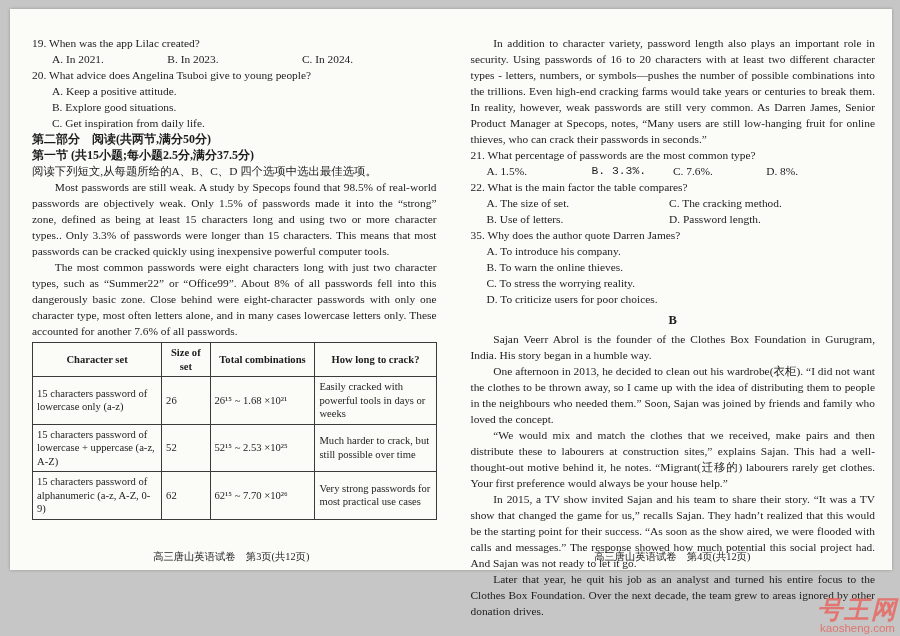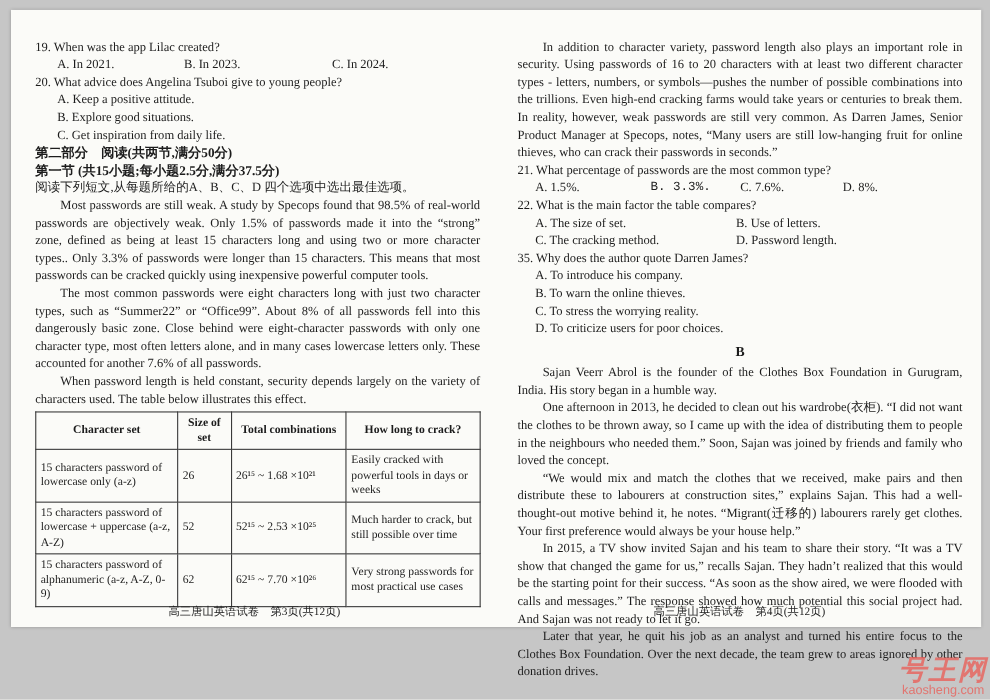--- a/index.html
+++ b/index.html
@@ -96,21 +96,20 @@
       <div class="opt-line">B. Explore good situations.</div>
       <div class="opt-line">C. Get inspiration from daily life.</div>
     </div>
 
     <div class="hdr">第二部分　阅读(共两节,满分50分)</div>
     <div class="hdr">第一节 (共15小题;每小题2.5分,满分37.5分)</div>
     <div class="direction">阅读下列短文,从每题所给的A、B、C、D 四个选项中选出最佳选项。</div>
 
     <p class="body">Most passwords are still weak. A study by Specops found that 98.5% of real-world passwords are objectively weak. Only 1.5% of passwords made it into the “strong” zone, defined as being at least 15 characters long and using two or more character types.. Only 3.3% of passwords were longer than 15 characters. This means that most passwords can be cracked quickly using inexpensive powerful computer tools.</p>
     <p class="body">The most common passwords were eight characters long with just two character types, such as “Summer22” or “Office99”. About 8% of all passwords fell into this dangerously basic zone. Close behind were eight-character passwords with only one character type, most often letters alone, and in many cases lowercase letters only. These accounted for another 7.6% of all passwords.</p>
-    <p class="body">When password length is held constant, security depends largely on the variety of characters used. The table below illustrates this effect.</p>
 
     <table class="pw">
       <colgroup>
           <col class="c1">
           <col class="c2">
           <col class="c3">
           <col class="c4">
         </colgroup>
       <thead>
         <tr>
@@ -156,22 +155,22 @@
         <span class="opt">B. 3.3%.</span>
         <span class="opt">C. 7.6%.</span>
         <span class="opt">D. 8%.</span>
       </div>
     </div>
 
     <div class="q">
       <div class="q-stem">22. What is the main factor the table compares?</div>
       <div class="opts-grid">
         <span class="opt">A. The size of set.</span>
+        <span class="opt">C. The cracking method.</span>
         <span class="opt">B. Use of letters.</span>
-        <span class="opt">C. The cracking method.</span>
         <span class="opt">D. Password length.</span>
       </div>
     </div>
 
     <div class="q">
       <div class="q-stem">35. Why does the author quote Darren James?</div>
       <div class="opt-line narrow">A. To introduce his company.</div>
       <div class="opt-line narrow">B. To warn the online thieves.</div>
       <div class="opt-line narrow">C. To stress the worrying reality.</div>
       <div class="opt-line narrow">D. To criticize users for poor choices.</div>

